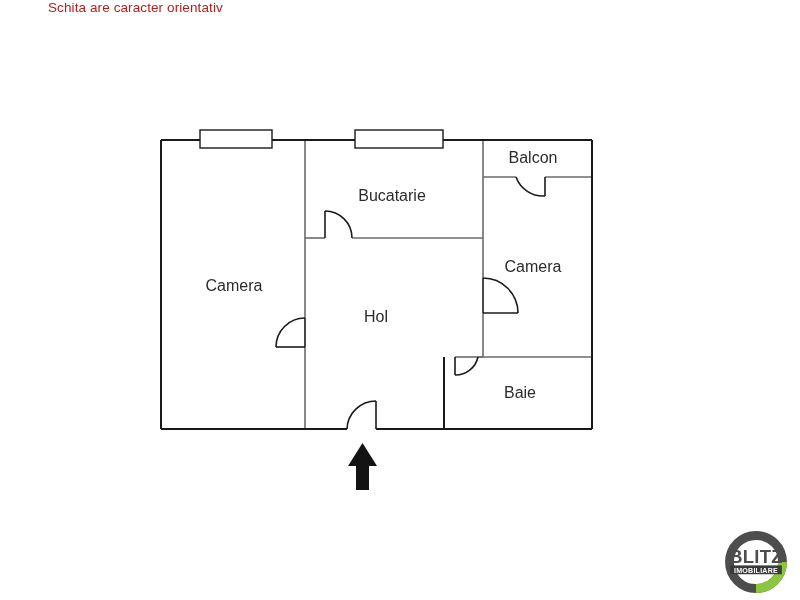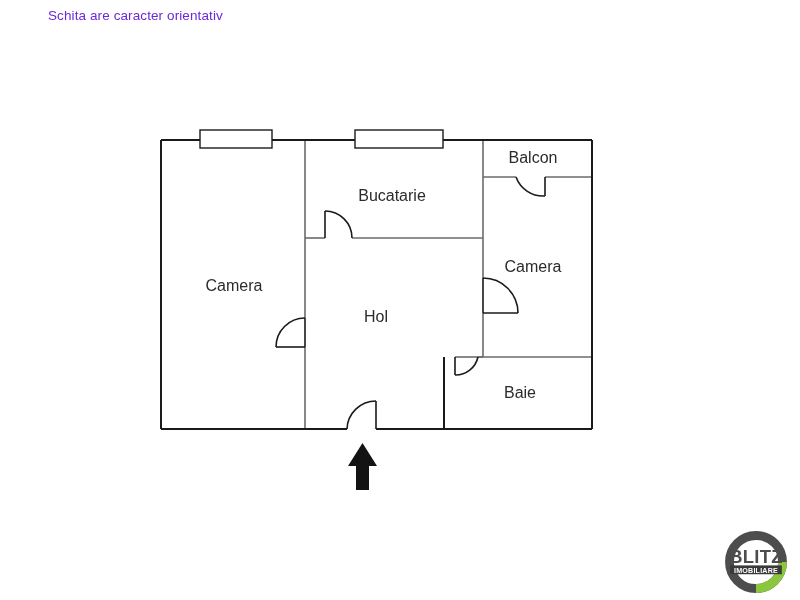--- a/index.html
+++ b/index.html
@@ -15,23 +15,23 @@
     position: relative;
   }
   #stage {
     position: relative;
     width: 800px;
     height: 600px;
   }
   #disclaimer {
     position: absolute;
     left: 48px;
-    top: 8px;
+    top: 0;
     font-size: 13.5px;
-    color: #6d28d9;
+    color: #b91c1c;
     letter-spacing: 0.1px;
     white-space: nowrap;
   }
   #plan-svg {
     position: absolute;
     left: 0;
     top: 0;
   }
   .room-label {
     font-family: "Liberation Sans", sans-serif;

